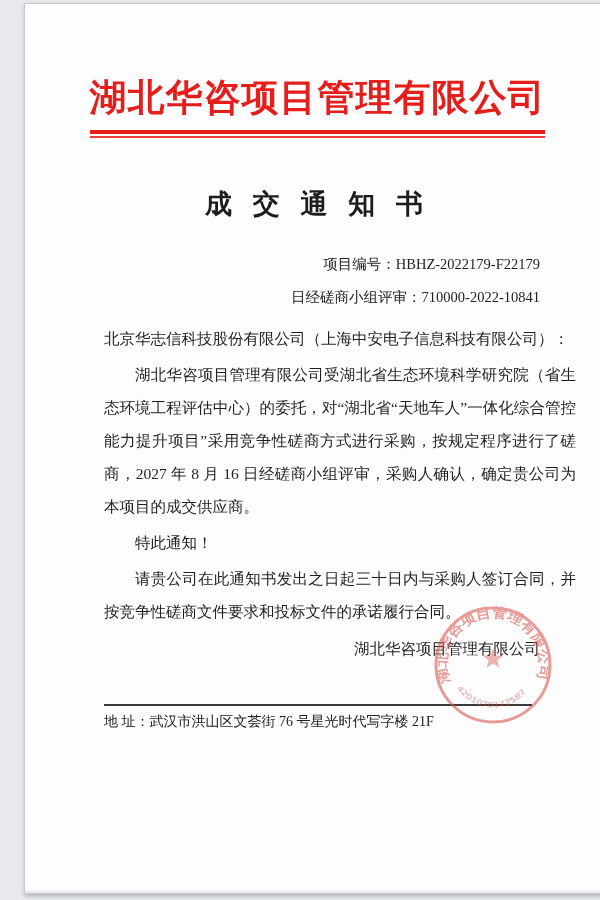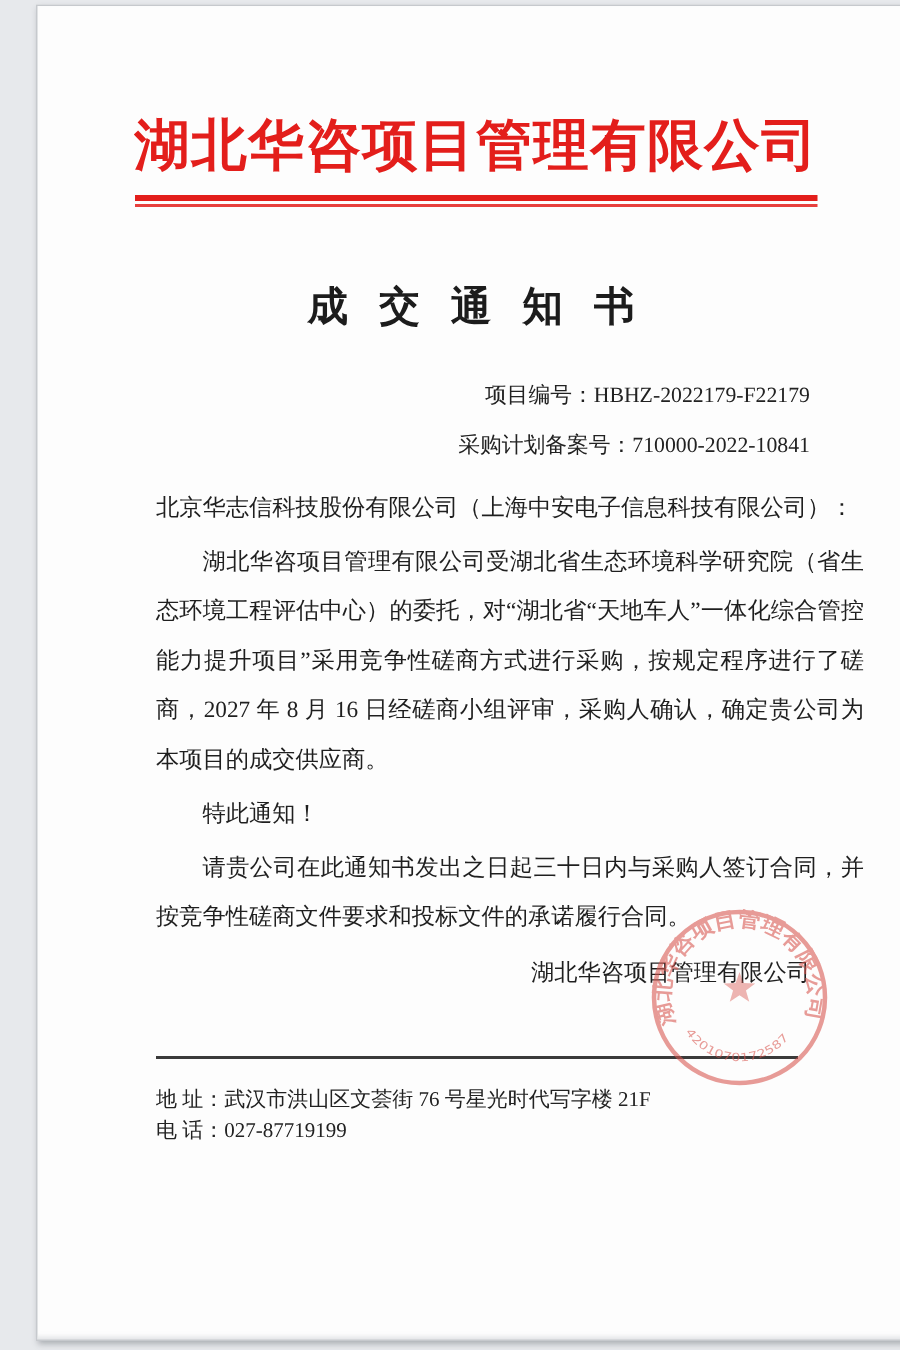--- a/index.html
+++ b/index.html
@@ -70,21 +70,21 @@
     color:#d8554e;
     opacity:.58;
     z-index:2;
     pointer-events:none;
   }
   .footer{
     position:absolute;
     left:79px;top:700px;
     width:428px;
     border-top:2px solid #3a3a3a;
-    padding-top:17px;
+    padding-top:5px;
     font-size:14px;
     color:#222;
     line-height:21px;
     z-index:1;
   }
 </style>
 </head>
 <body>
 
 <div class="page">
@@ -93,21 +93,21 @@
 
   <div class="brand-rule">
     <div class="thick"></div>
     <div class="thin"></div>
   </div>
 
   <div class="doc-title">成 交 通 知 书</div>
 
   <div class="meta">
     <div><span>项目编号：</span><span>HBHZ-2022179-F22179</span></div>
-    <div><span>采购计划备案号：</span><span>710000-2022-10841</span></div>
+    <div><span>日经磋商小组评审：</span><span>710000-2022-10841</span></div>
   </div>
 
   <div class="body-text">
     <p>北京华志信科技股份有限公司（上海中安电子信息科技有限公司）：</p>
     <p class="indent">湖北华咨项目管理有限公司受湖北省生态环境科学研究院（省生态环境工程评估中心）的委托，对“湖北省“天地车人”一体化综合管控能力提升项目”采用竞争性磋商方式进行采购，按规定程序进行了磋商，2027 年 8 月 16 日经磋商小组评审，采购人确认，确定贵公司为本项目的成交供应商。</p>
     <p class="indent">特此通知！</p>
     <p class="indent">请贵公司在此通知书发出之日起三十日内与采购人签订合同，并按竞争性磋商文件要求和投标文件的承诺履行合同。</p>
   </div>
 
   <div class="signature">
@@ -124,16 +124,15 @@
       </text>
       <polygon points="64,47 66.6,54.4 74.5,54.6 68.3,59.4 70.5,66.9 64,62.5 57.5,66.9 59.7,59.4 53.5,54.6 61.4,54.4" fill="currentColor" opacity="0.75"></polygon>
       <text font-size="7.5" fill="currentColor" font-family="'DejaVu Sans','Liberation Sans',sans-serif">
         <textPath href="#sealArcBottom" startOffset="0" textLength="80" lengthAdjust="spacingAndGlyphs">4201070172587</textPath>
       </text>
     </svg>
   </div>
 
   <div class="footer">
     <div>地 址：武汉市洪山区文荟街 76 号星光时代写字楼 21F</div>
-    <div>电 话：027-87719199</div>
   </div>
 
 </div>
 
 </body></html>

